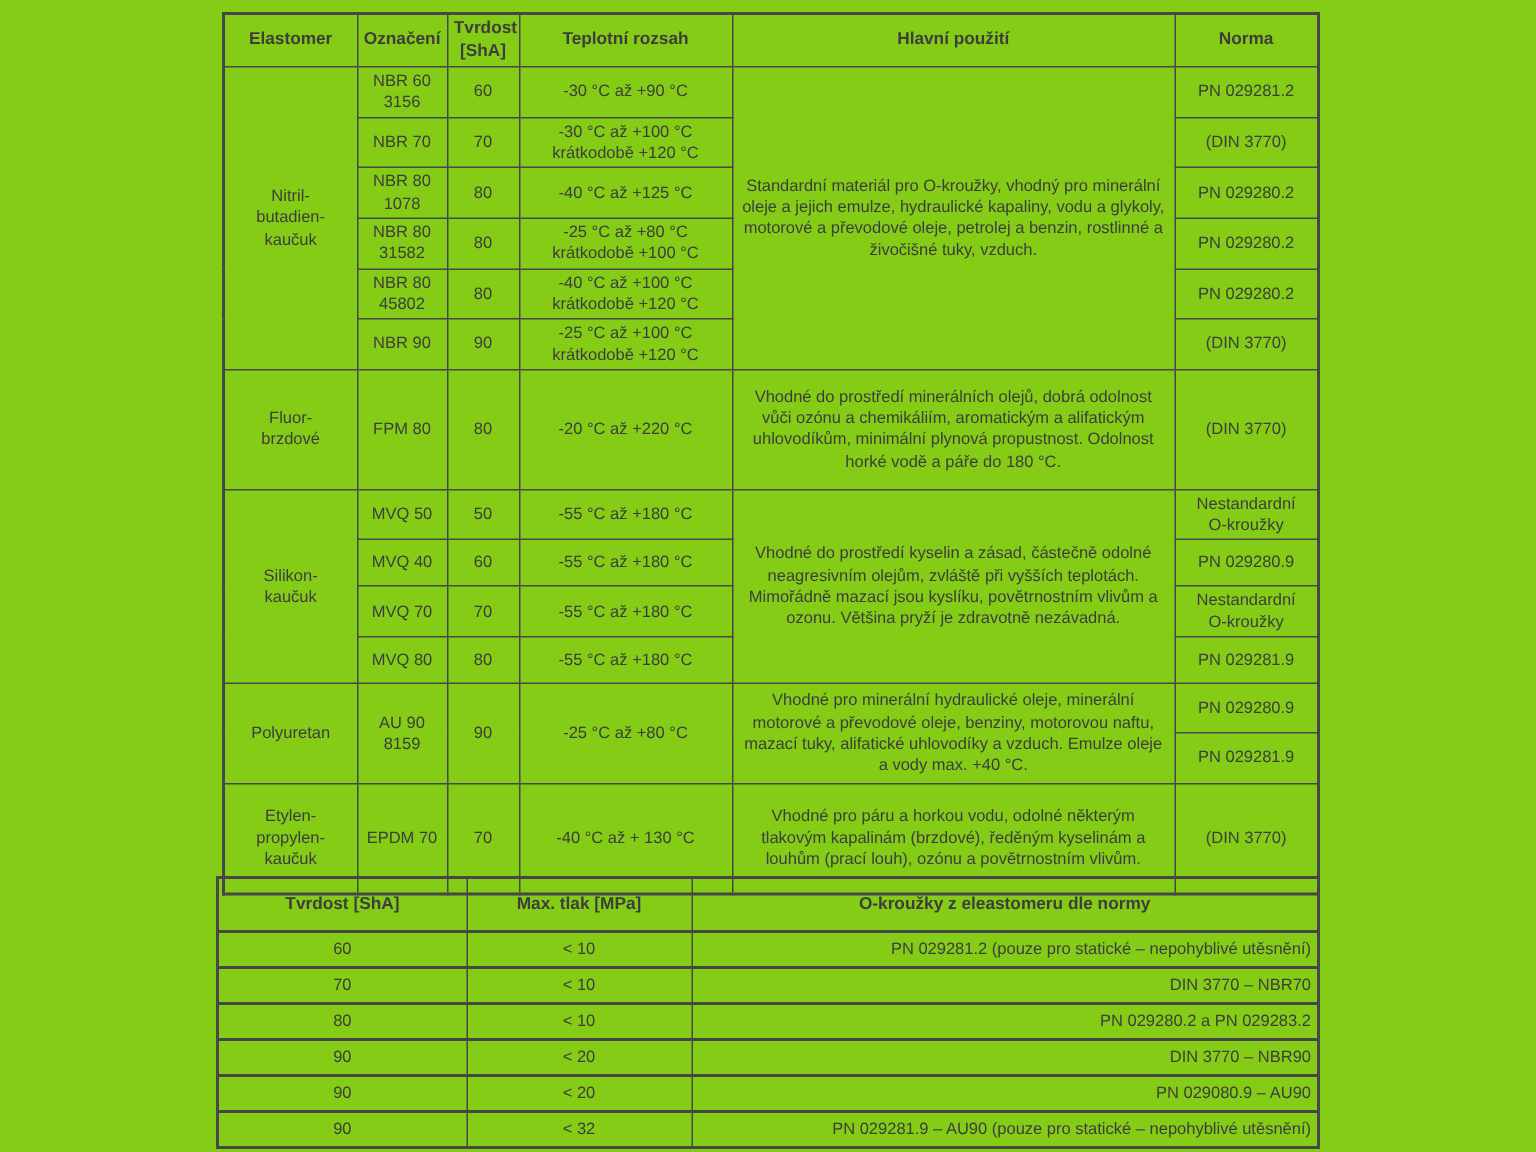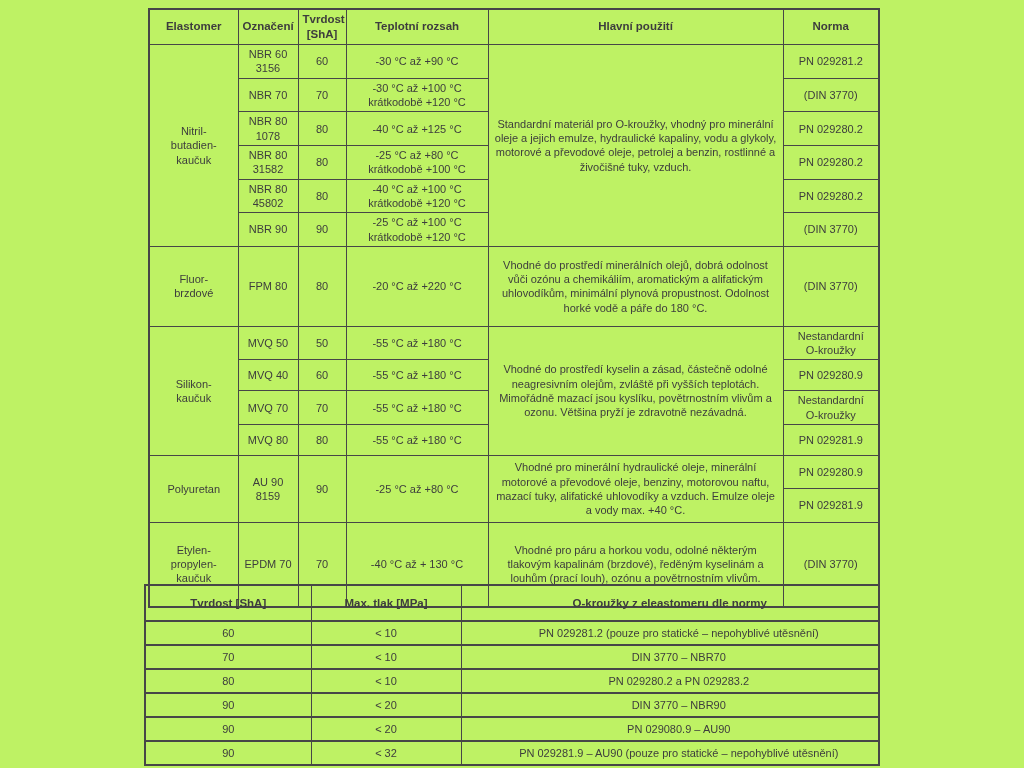--- a/index.html
+++ b/index.html
@@ -1,20 +1,20 @@
 <!DOCTYPE html>
 <html><head>
 <meta charset="utf-8">
 <style>
   html, body { margin: 0; padding: 0; background: #ffffff; }
   .page {
     position: relative;
     width: 1024px;
     height: 768px;
-    background: #bef264;
+    background: #84cc16;
     font-family: "Liberation Sans", sans-serif;
     color: #3d3d3d;
     overflow: hidden;
   }
   table.t {
     position: absolute;
     border-collapse: collapse;
     table-layout: fixed;
     border: 2px solid #474747;
   }
@@ -29,21 +29,21 @@
     padding: 2px 4px;
   }
   .t th { font-weight: bold; font-size: 11.5px; }
   .pre { white-space: pre-line; }
   .usage {
     text-align: left;
     padding: 3px 8px;
   }
   #t2 th, #t2 td { border-width: 2px 1px; }
   #t2 .norm-text {
-    text-align: center;
+    text-align: right;
     padding-left: 22px;
   }
 </style>
 </head>
 <body>
 
 <div class="page">
 
   <table id="t1" class="t">
     <colgroup>
@@ -160,21 +160,21 @@
 8159</td>
         <td rowspan="2">90</td>
         <td class="pre" rowspan="2">-25 °C až +80 °C</td>
         <td class="usage" rowspan="2">Vhodné pro minerální hydraulické oleje, minerální motorové a převodové oleje, benziny, motorovou naftu, mazací tuky, alifatické uhlovodíky a vzduch. Emulze oleje a vody max. +40 °C.</td>
         <td class="pre">PN 029280.9</td>
       </tr>
       <tr style="height:34px">
         <td class="pre">PN 029281.9</td>
       </tr>
 
-      <tr style="height:84px">
+      <tr style="height:73px">
         <td class="pre">Etylen-
 propylen-
 kaučuk</td>
         <td>EPDM 70</td>
         <td>70</td>
         <td class="pre">-40 °C až + 130 °C</td>
         <td class="usage">Vhodné pro páru a horkou vodu, odolné některým tlakovým kapalinám (brzdové), ředěným kyselinám a louhům (prací louh), ozónu a povětrnostním vlivům.</td>
         <td class="pre">(DIN 3770)</td>
       </tr>
     </tbody>

